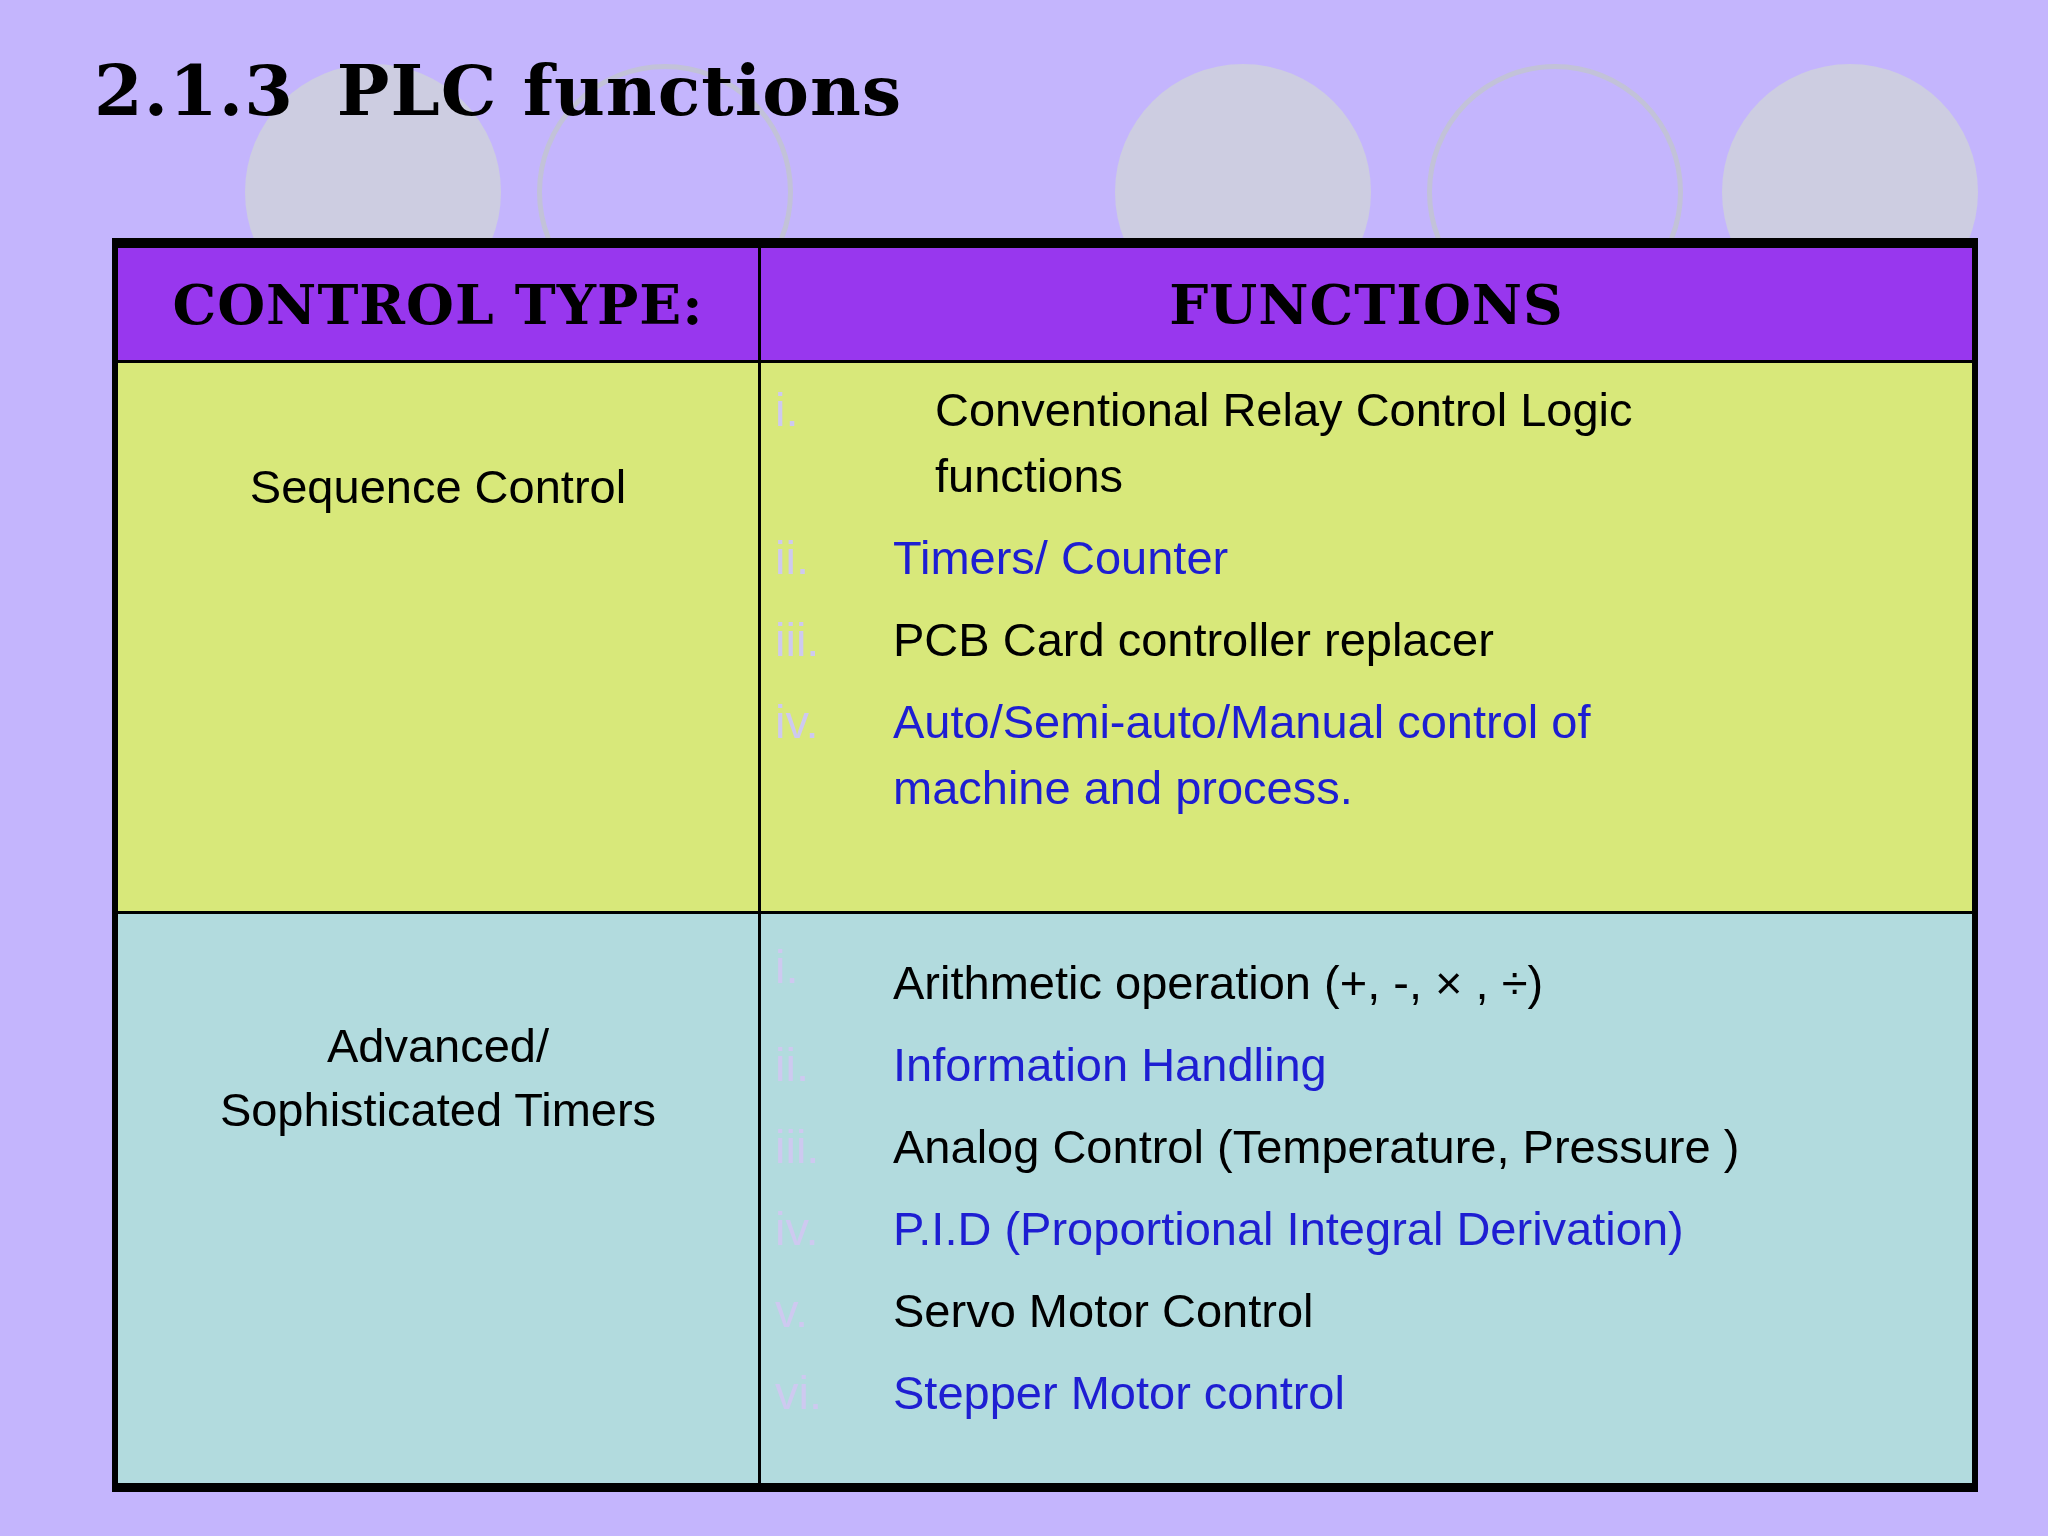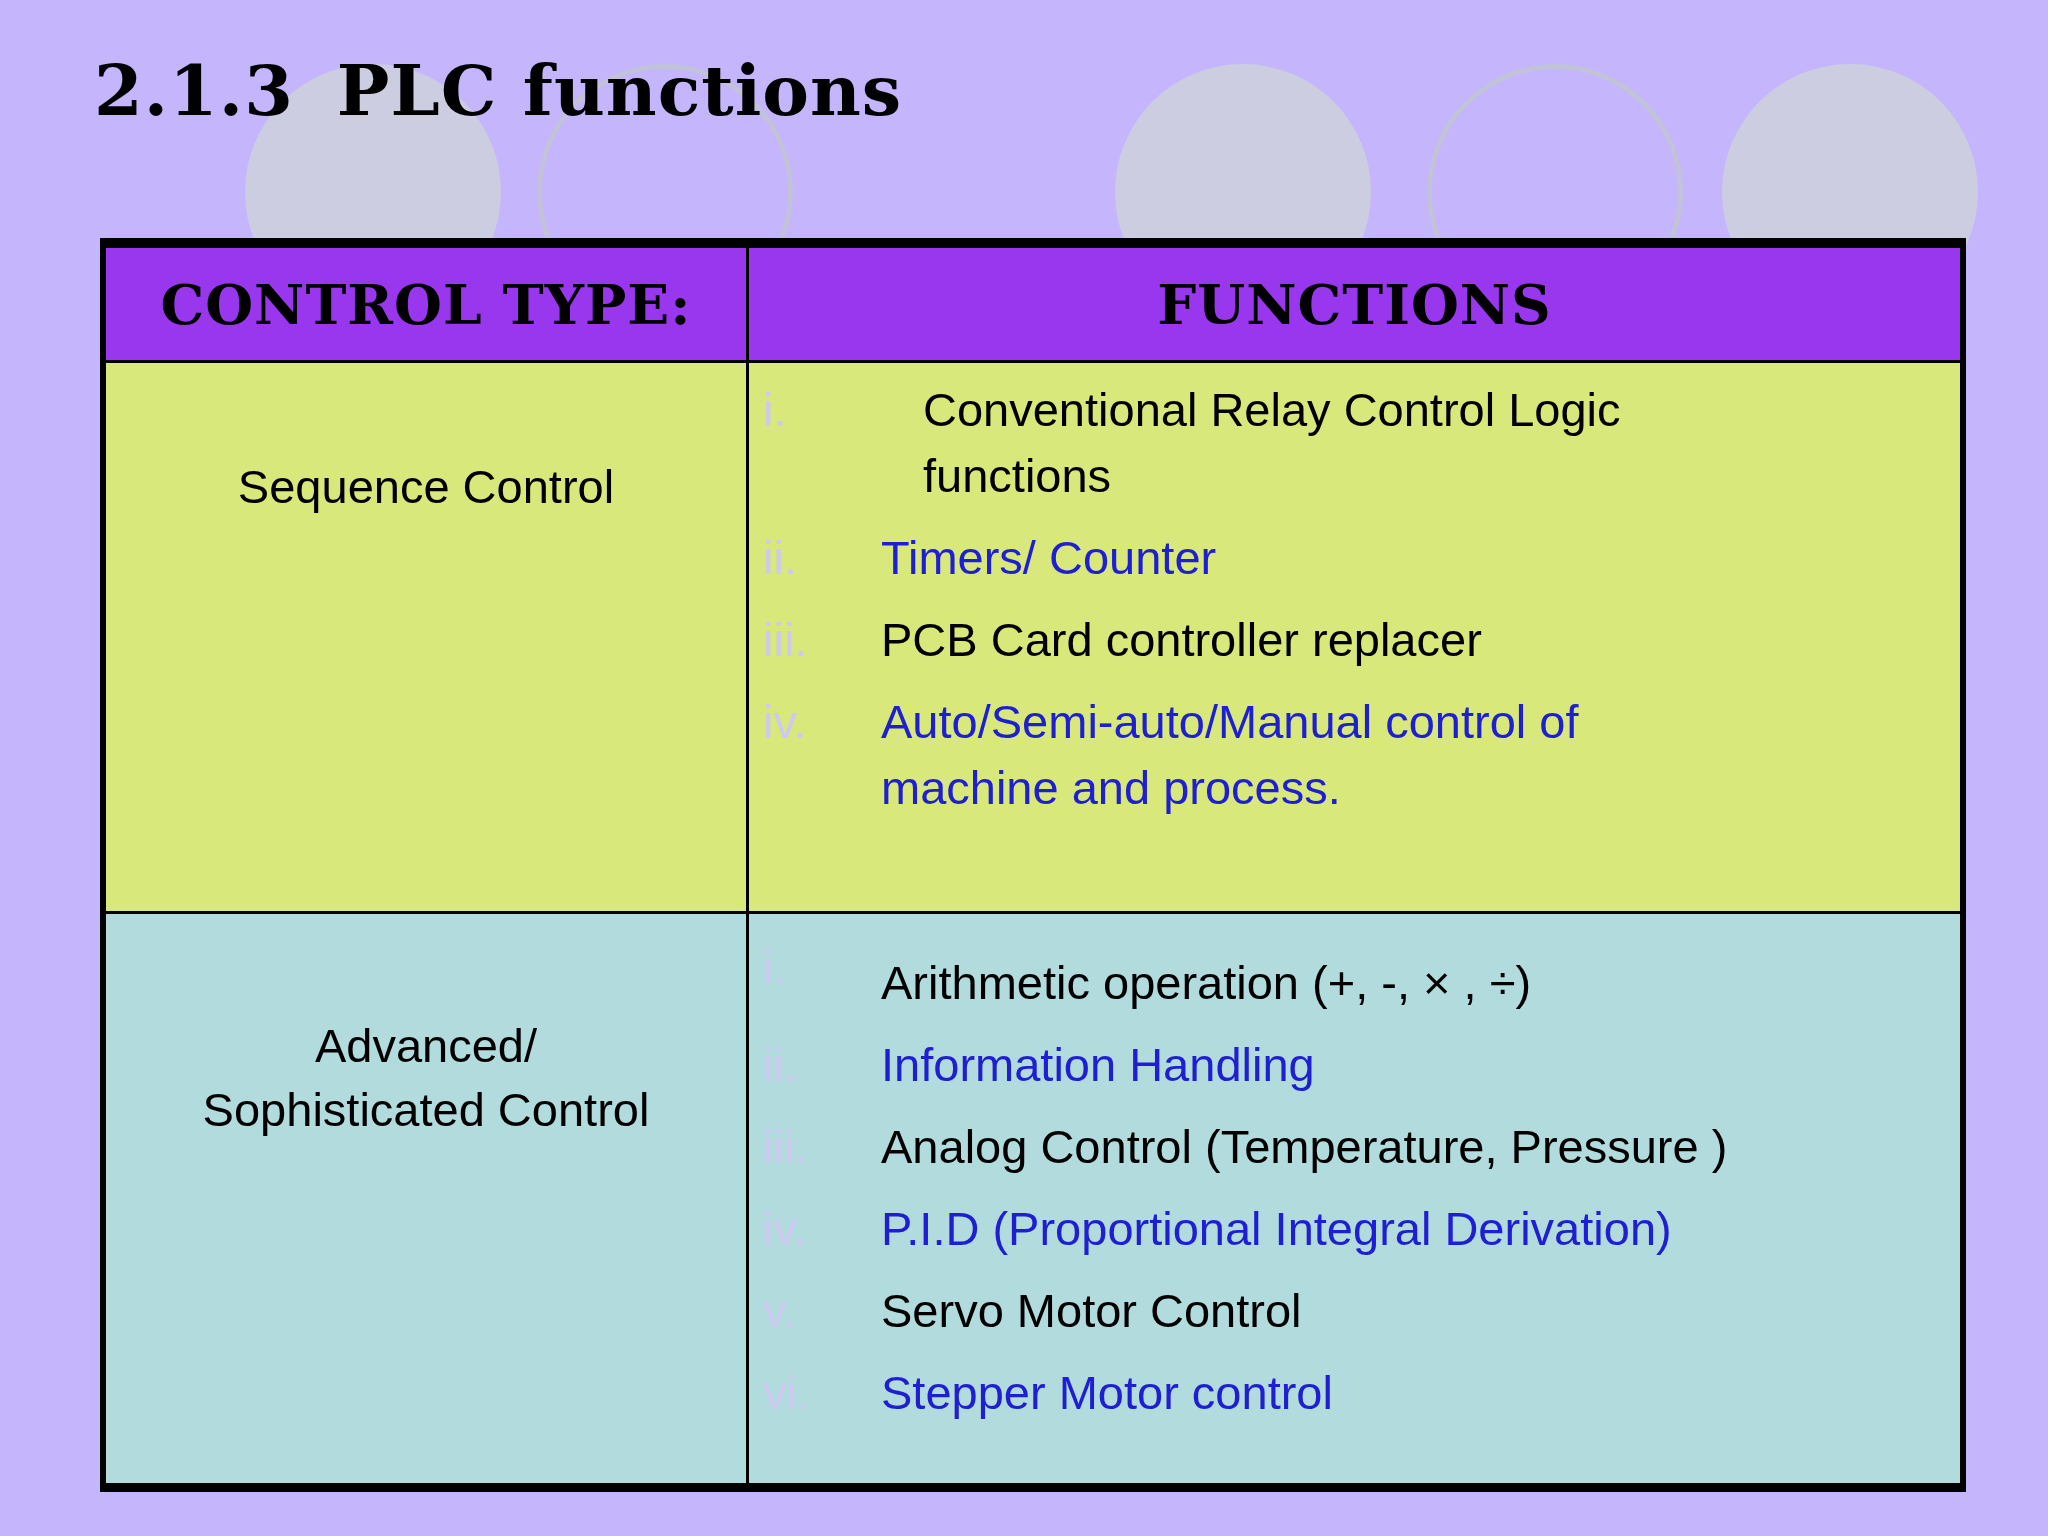--- a/index.html
+++ b/index.html
@@ -16,21 +16,21 @@
   
   .title{
     position:absolute;left:94px;top:52px;margin:0;z-index:3;
     font-family:"DejaVu Serif","Liberation Serif",serif;font-weight:700;
     font-size:70px;line-height:1.1;letter-spacing:1px;color:#000;white-space:nowrap;
   }
   .title .t-txt{margin-left:43px;}
 
   
   .tbl{
-    position:absolute;left:100px;top:238px;width:1866px;height:1254px;z-index:2;
+    position:absolute;left:112px;top:238px;width:1866px;height:1254px;z-index:2;
     display:grid;grid-template-columns:640px 1fr;grid-template-rows:112px 548px 1fr;
     gap:3px;background:#000;border:6px solid #000;border-top-width:10px;border-bottom-width:9px;
     box-sizing:border-box;
   }
   .cell{overflow:hidden;box-sizing:border-box;}
   .hdr{
     display:flex;align-items:center;justify-content:center;
     font-family:"DejaVu Serif","Liberation Serif",serif;font-weight:700;
     font-size:55px;letter-spacing:1px;color:#000;
   }
@@ -98,21 +98,21 @@
             <div class="ln">Auto/Semi-auto/Manual control of</div>
             <div class="ln">machine and process.</div>
           </div>
         </div>
       </div>
     </div>
 
     <div class="cell left-cell r2" style="background-color: rgb(178, 219, 222);">
       <div class="ctl">
         <div class="ln">Advanced/</div>
-        <div class="ln">Sophisticated Control</div>
+        <div class="ln">Sophisticated Timers</div>
       </div>
     </div>
     <div class="cell r2" style="background-color: rgb(178, 219, 222);">
       <div class="list">
         <div class="li">
           <span class="num" style="color: rgb(206, 201, 240);">i.</span>
           <div class="txt" style="color: rgb(0, 0, 0); margin-top: 16px;">
             <div class="ln">Arithmetic operation (+, -, × , ÷)</div>
           </div>
         </div>

